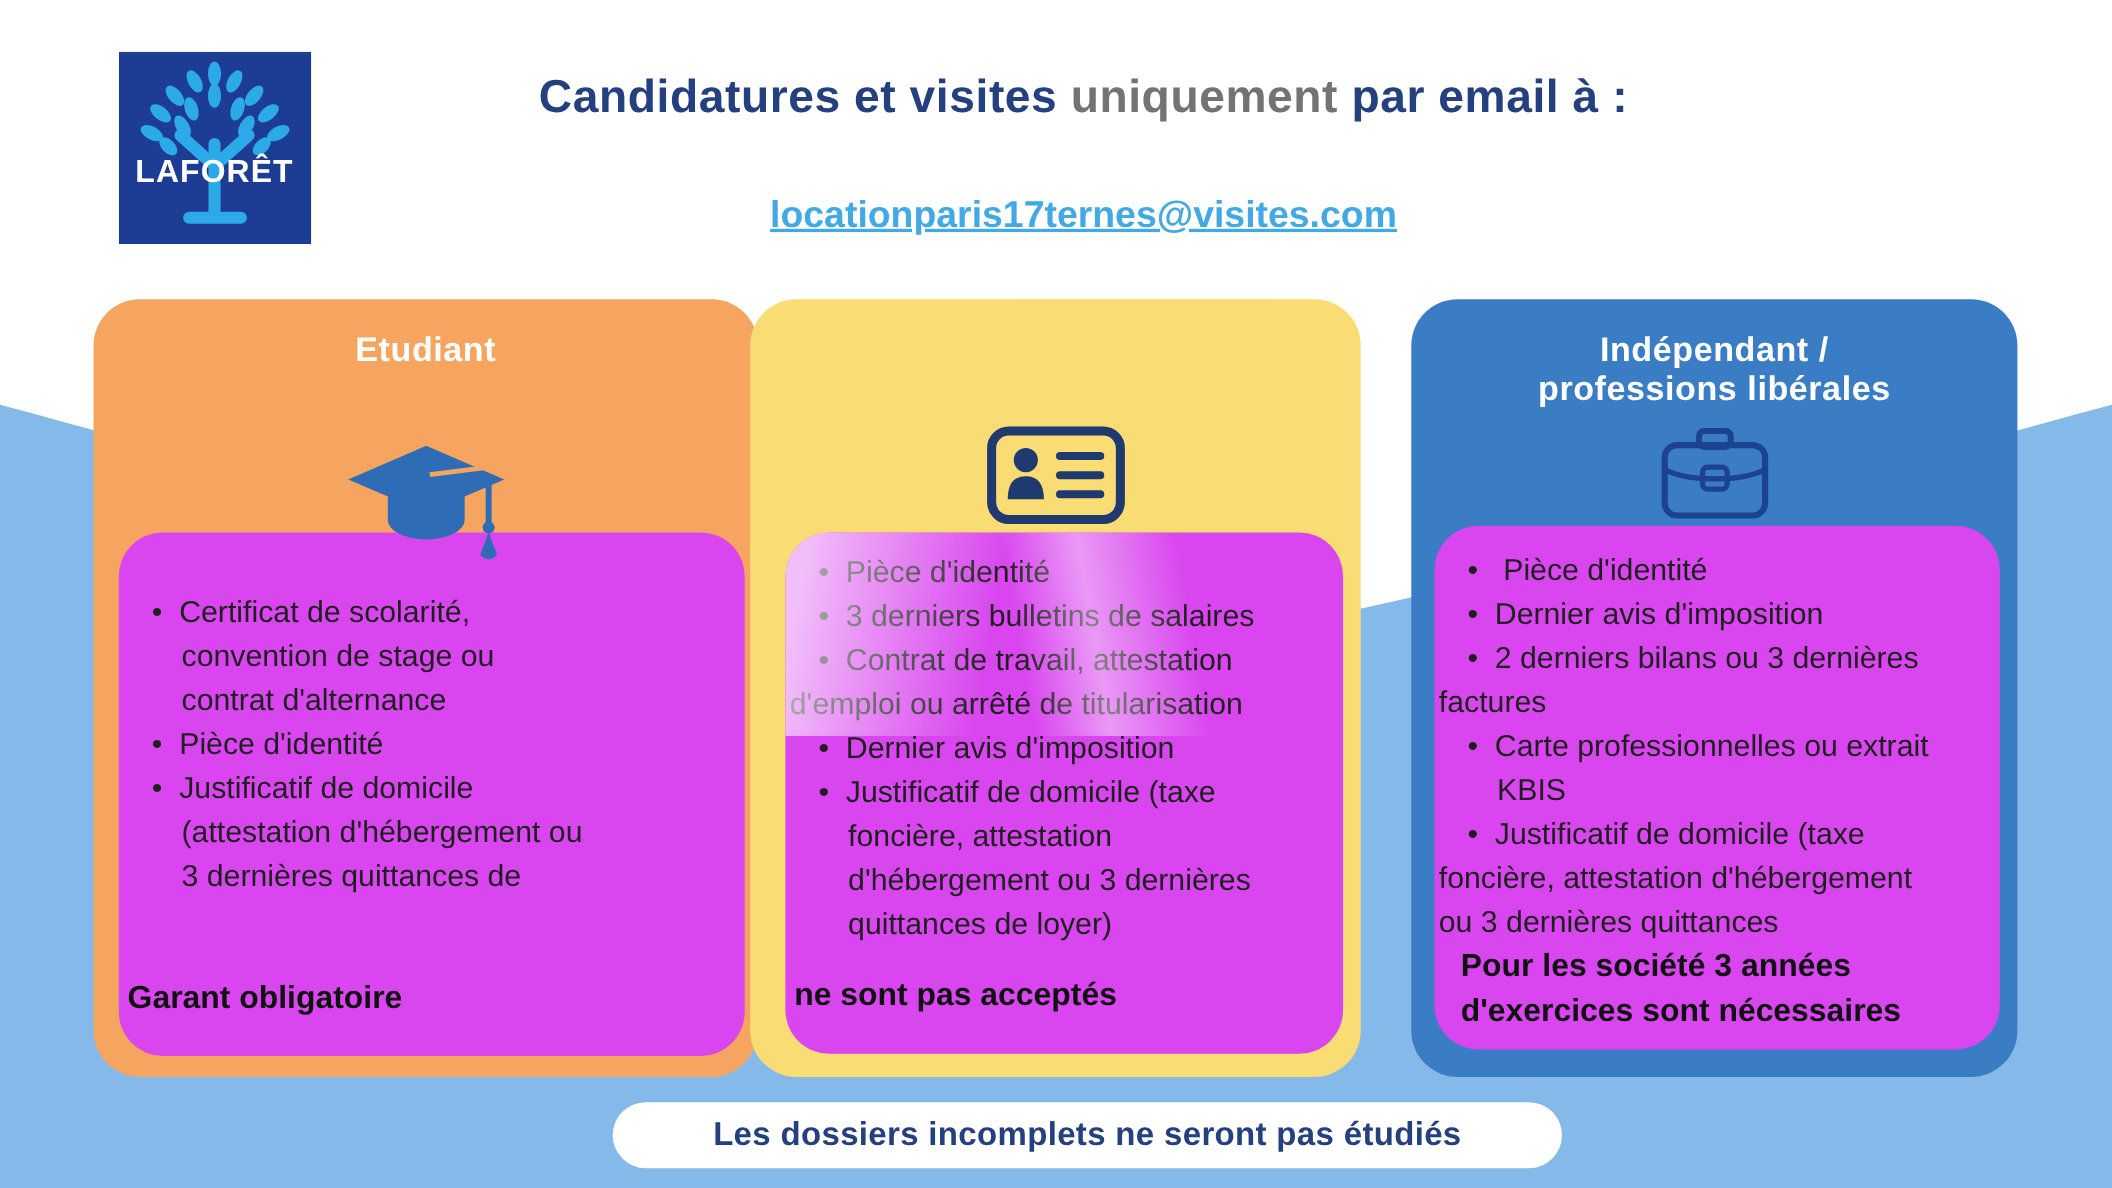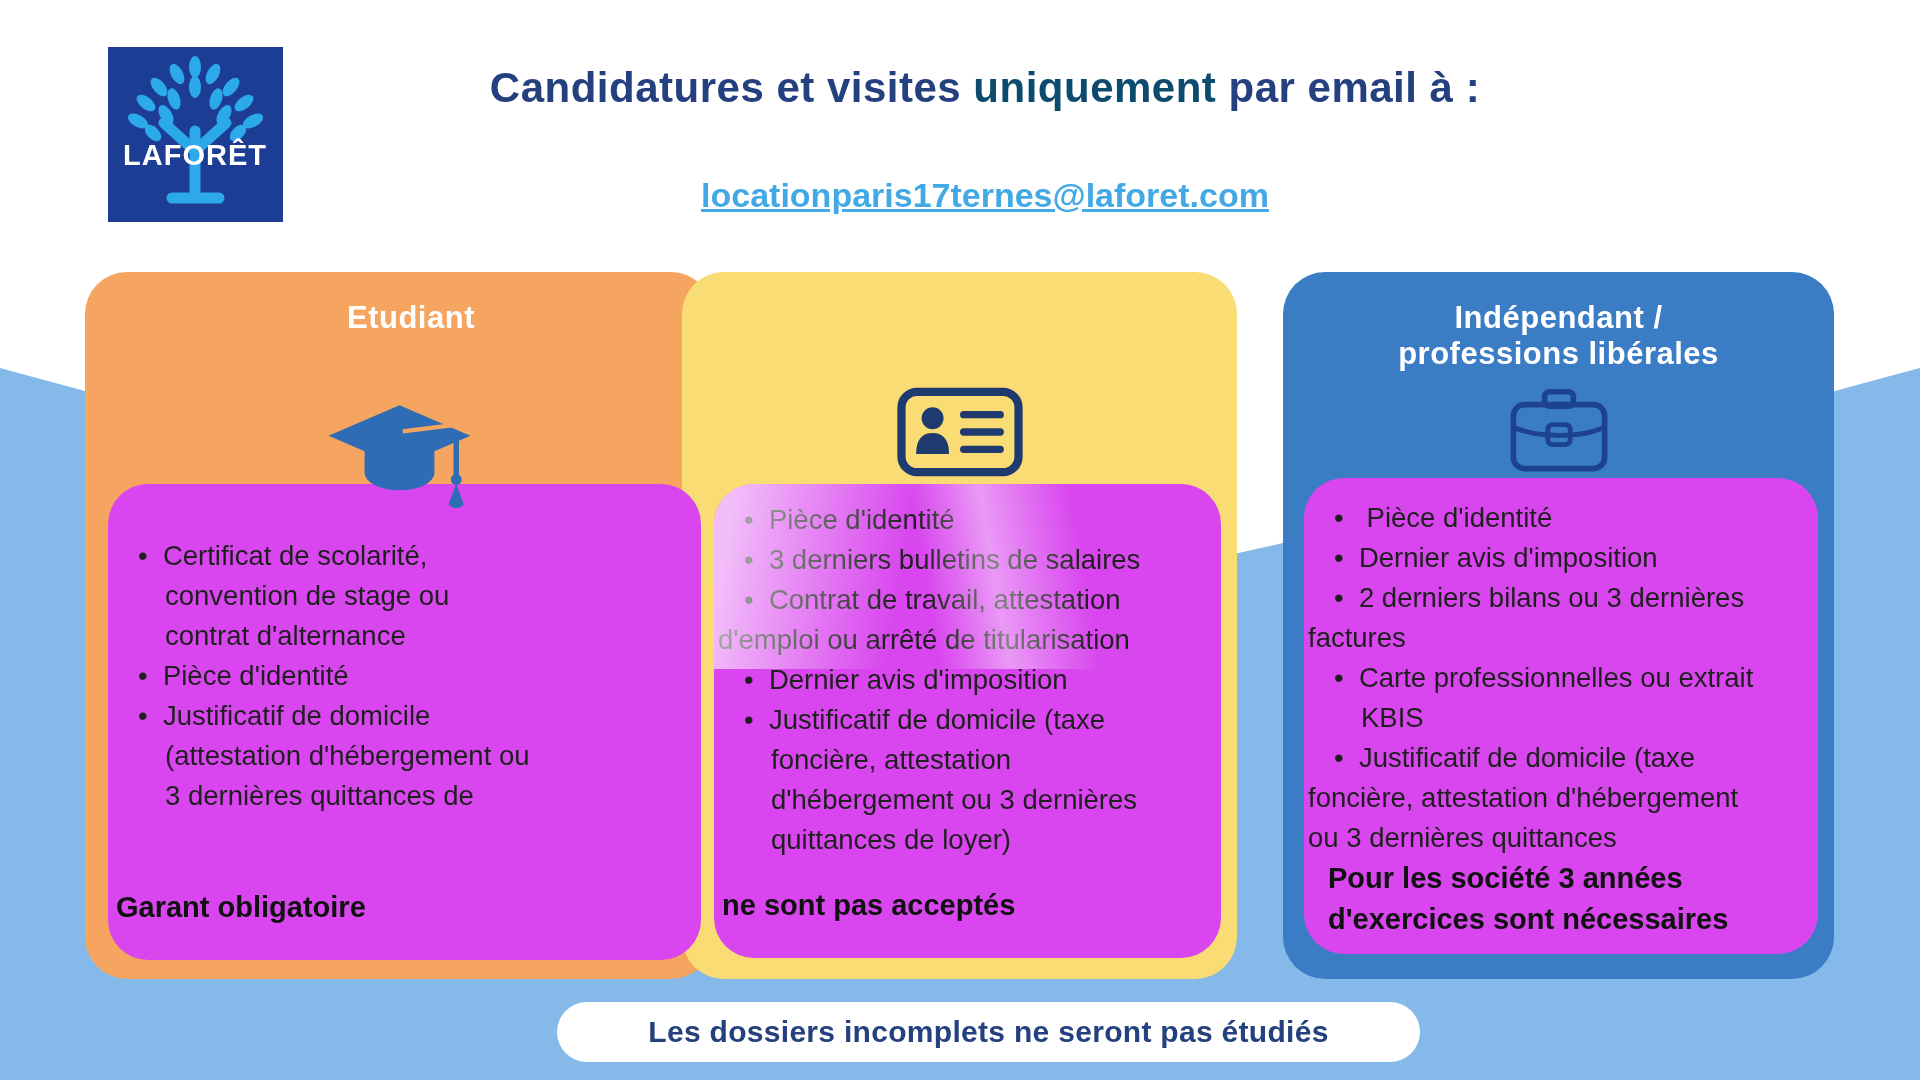--- a/index.html
+++ b/index.html
@@ -9,27 +9,27 @@
     font-family:"Liberation Sans", sans-serif;
   }
   .wave { position:absolute; left:0; top:0; width:1920px; height:1080px; pointer-events:none; }
 
   
   .logo { position:absolute; left:108px; top:47px; width:175px; height:175px; }
   .headline {
     position:absolute; left:280px; width:1410px; top:64px;
     text-align:center; font-size:42px; font-weight:bold; color:#24407E; letter-spacing:.5px;
   }
-  .headline .hl { color:#0c4a6e; }
+  .headline .hl { color:#737373; }
   .email-row { position:absolute; left:280px; width:1410px; top:176px; text-align:center; }
   .email-link { font-size:34px; font-weight:bold; color:#43A9E5; text-decoration:underline; cursor:pointer; }
 
   
   .card { position:absolute; top:272px; height:707px; border-radius:42px; }
-  .card-1 { left:85px;  width:604px; background:#F5A55F;padding-left:24px; }
+  .card-1 { left:85px;  width:604px; background:#F5A55F; }
   .card-2 { left:682px; width:555px; background:#FADC74; }
   .card-3 { left:1283px; width:551px; background:#3B7DC5; }
   .card-title { margin-top:28px; text-align:center; color:#ffffff; font-weight:bold; font-size:31px; line-height:36px; letter-spacing:.5px; }
   .card-icon { position:absolute; left:0; right:0; top:112px; display:flex; justify-content:center; z-index:2; }
 
   .panel { position:absolute; background:#d946ef; display:flex; flex-direction:column; z-index:1; }
   .card-1 .panel { top:212px; left:23px; right:12px; bottom:19px; border-radius:40px; }
   .card-2 .panel { top:212px; left:32px; right:16px; bottom:21px; border-radius:40px; }
   .card-3 .panel { top:206px; left:21px; right:16px; bottom:25px; border-radius:40px; }
 
@@ -95,21 +95,21 @@
       <ellipse cx="45" cy="86" rx="6" ry="10" transform="rotate(-45 45 86)"></ellipse>
       <ellipse cx="130" cy="86" rx="6" ry="10" transform="rotate(45 130 86)"></ellipse>
     </g>
     <text x="87" y="118" text-anchor="middle" fill="#ffffff" font-family="Liberation Sans, sans-serif" font-size="29" font-weight="bold" letter-spacing="1">LAFORÊT</text>
   </svg>
 
   <div class="headline">
     <span>Candidatures et visites </span><span class="hl">uniquement</span><span> par email à :</span>
   </div>
   <div class="email-row">
-    <a class="email-link">locationparis17ternes@laforet.com</a>
+    <a class="email-link">locationparis17ternes@visites.com</a>
   </div>
 
   <div class="card card-1">
     <div class="card-title">
         <div>Etudiant</div>
       </div>
     <div class="card-icon" style="top:118px;">
       <svg width="165" height="120" viewBox="0 0 150 110">
         <polygon points="10,42 75,14 140,42 75,70" fill="#2E6CB5"></polygon>
         <path d="M78,38 L126,32" stroke="#F5A55F" stroke-width="4" fill="none"></path>

